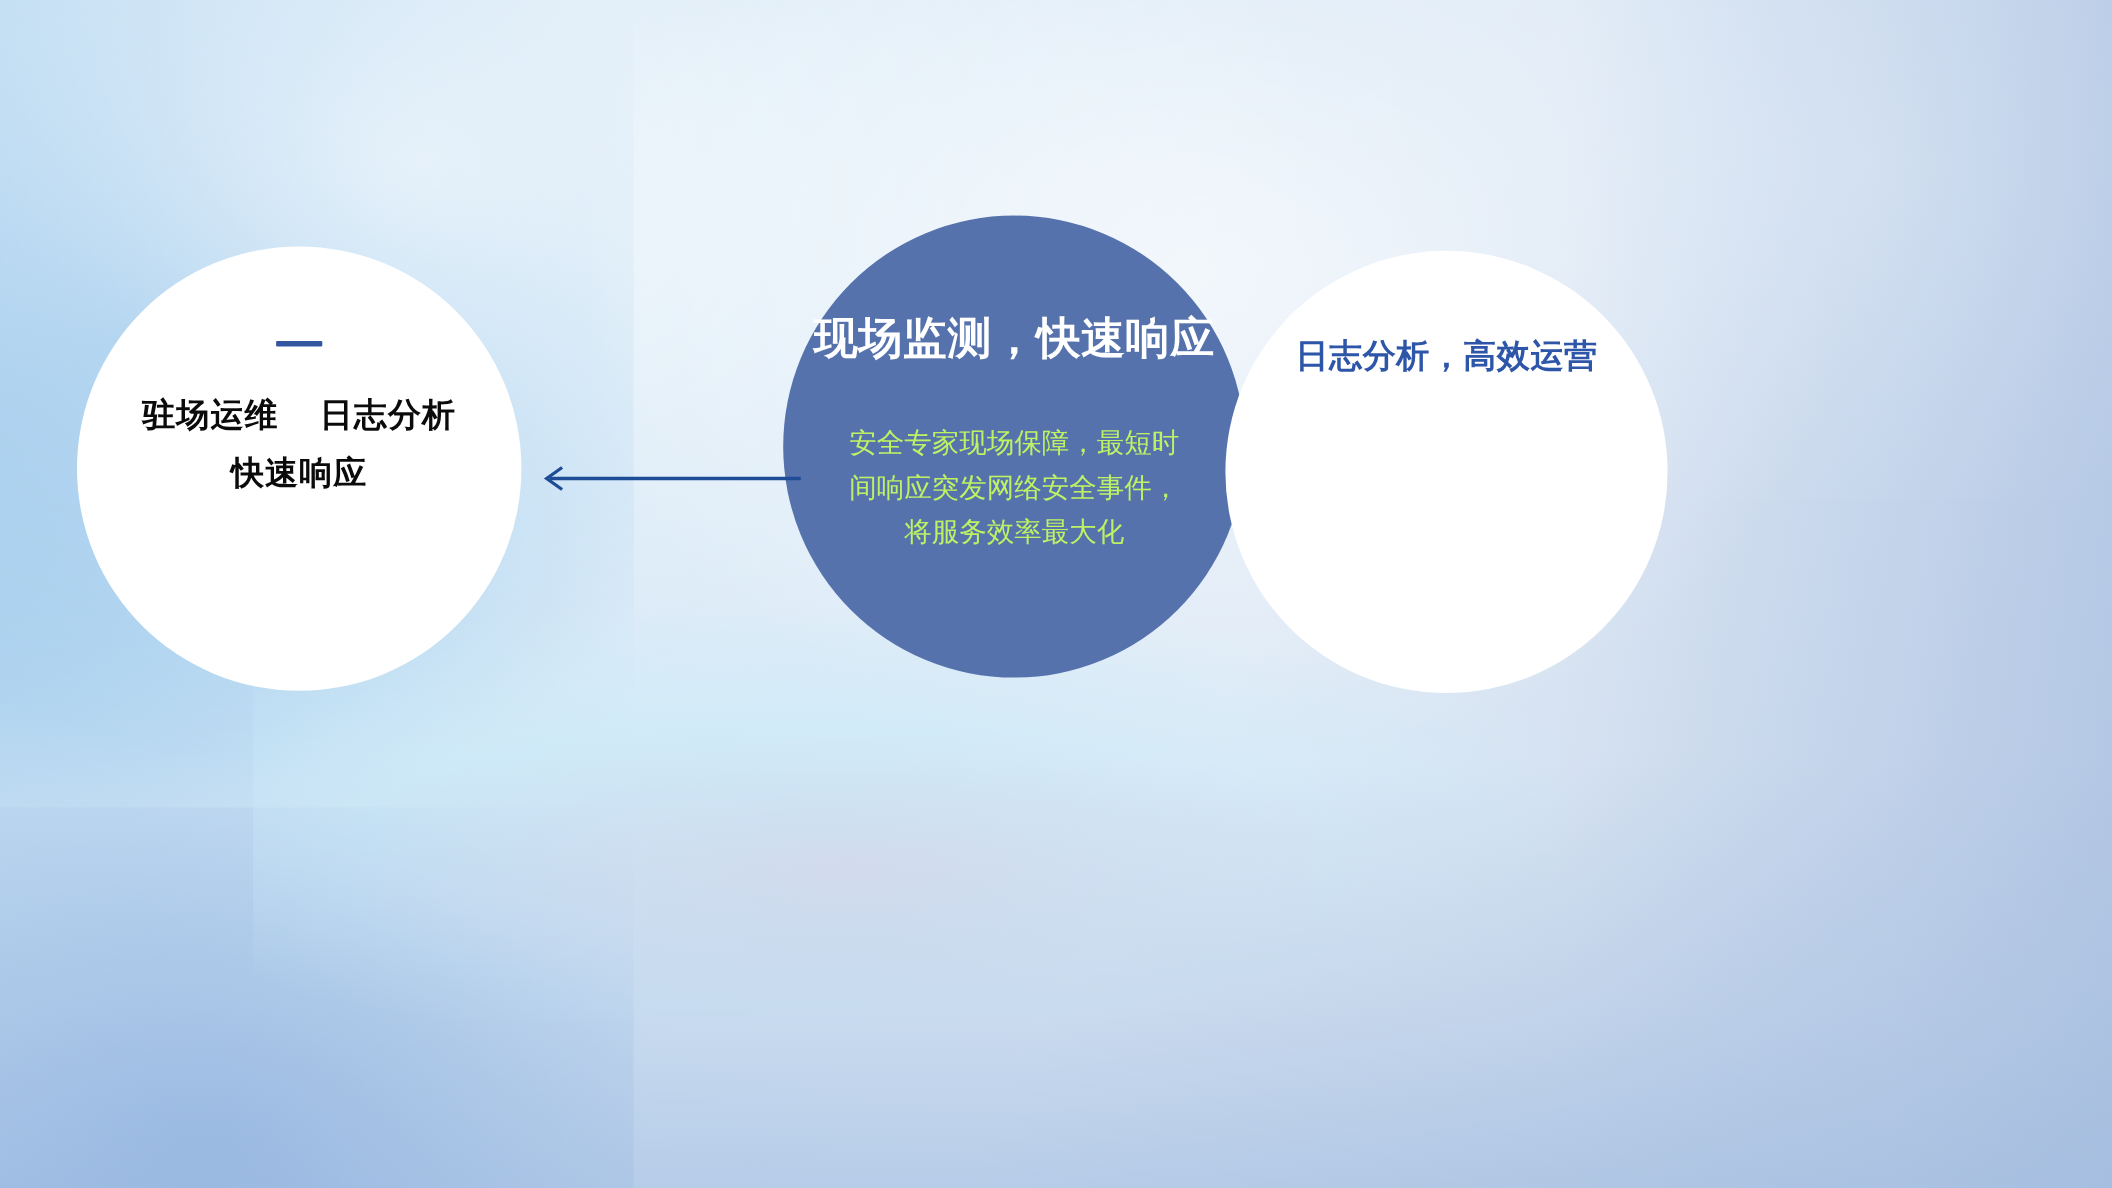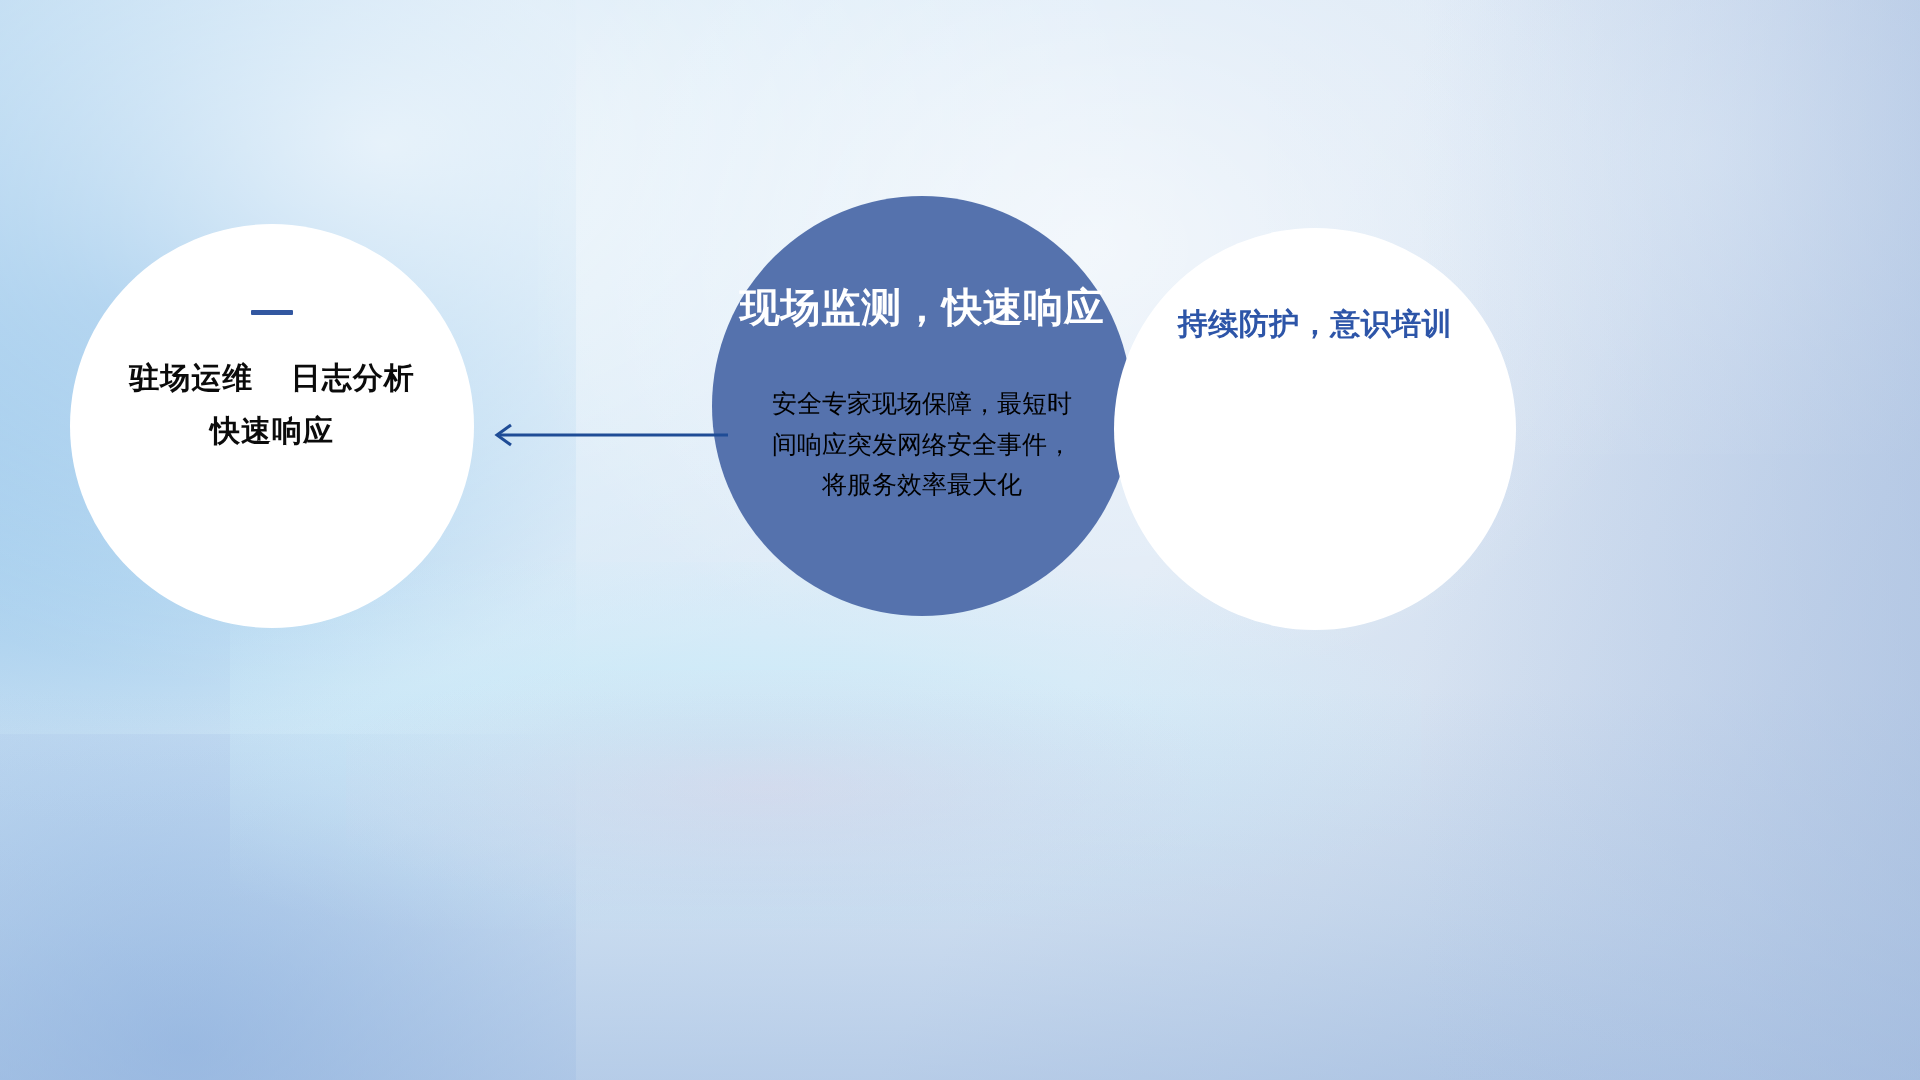--- a/index.html
+++ b/index.html
@@ -120,21 +120,21 @@
   }
   #circle-center .heading {
     font-size:40px; font-weight:bold;
     color:#ffffff;
     letter-spacing:0.5px;
     white-space:nowrap;
     margin-bottom:48px;
   }
   #circle-center .body {
     font-size:25px;
-    color:#000000;
+    color:#bef264;
     line-height:1.62;
     text-align:center;
     width:300px;
   }
 
   #circle-right {
     left:1114px; top:228px;
     width:402px; height:402px;
     background:#ffffff;
     display:flex; flex-direction:column;
@@ -183,19 +183,19 @@
     <div class="left-line">快速响应</div>
   </div>
 </div>
 
 <div class="circle" id="circle-center">
   <div class="heading">现场监测，快速响应</div>
   <div class="body">安全专家现场保障，最短时间响应突发网络安全事件，将服务效率最大化</div>
 </div>
 
 <div class="circle" id="circle-right">
-  <div class="heading">持续防护，意识培训</div>
+  <div class="heading">日志分析，高效运营</div>
 </div>
 
 <svg id="arrow" width="250" height="34" viewBox="0 0 250 34">
   <line x1="248" y1="17" x2="20" y2="17" stroke="#1f4c96" stroke-width="3"></line>
   <polyline points="31,7 17,17 31,27" fill="none" stroke="#1f4c96" stroke-width="3" stroke-linejoin="miter" stroke-linecap="butt"></polyline>
 </svg>
 
 </body></html>

